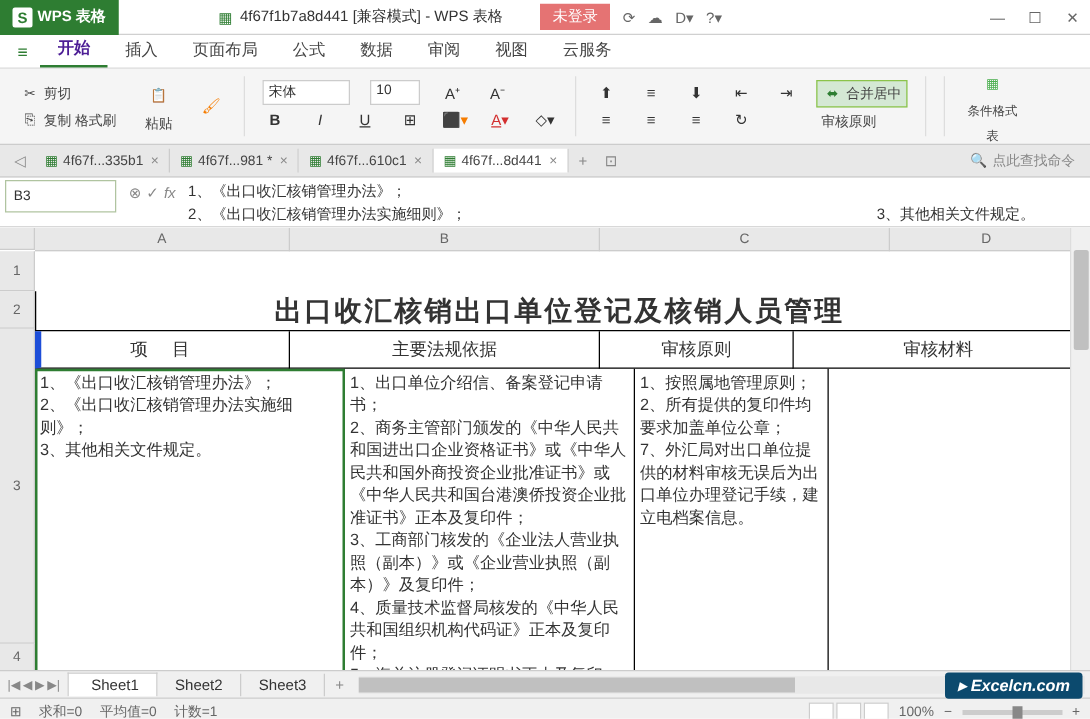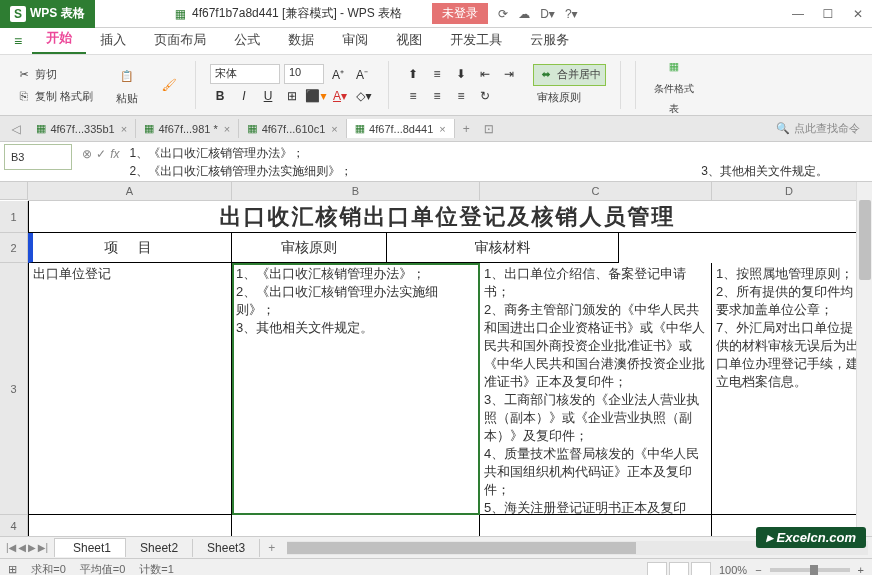--- a/index.html
+++ b/index.html
@@ -11,63 +11,63 @@
 .doc-area { display: flex; align-items: center; gap: 6px; margin-left: 80px; }
 .doc-icon { color: #2e7d32; }
 .not-logged { background: #e57373; color: #fff; padding: 2px 10px; font-size: 12px; margin-left: 30px; }
 .title-icons { display: flex; gap: 10px; margin-left: 10px; color: #666; font-size: 12px; }
 .window-controls { margin-left: auto; display: flex; gap: 2px; }
 .window-controls span { width: 28px; height: 20px; display: flex; align-items: center; justify-content: center; color: #666; cursor: pointer; }
 
 
 .menutabs { height: 26px; display: flex; align-items: flex-end; background: #fff; padding-left: 4px; }
 .menutabs .mtab { padding: 5px 14px; color: #444; font-size: 13px; cursor: pointer; }
-.menutabs .mtab.active { color: #ec4899; border-bottom: 2px solid #2e7d32; font-weight: bold; }
+.menutabs .mtab.active { color: #4c1d95; border-bottom: 2px solid #2e7d32; font-weight: bold; }
 .hamburger { padding: 5px 10px; color: #2e7d32; font-size: 14px; }
 
 
 .ribbon { height: 62px; background: #f5f5f5; border-top: 1px solid #ddd; border-bottom: 1px solid #ccc; display: flex; align-items: center; padding: 4px 8px; gap: 6px; }
 .rgroup { display: flex; flex-direction: column; gap: 2px; padding: 0 4px; }
 .rbtn { display: flex; align-items: center; gap: 3px; padding: 2px 4px; font-size: 11px; color: #444; cursor: pointer; }
 .ricon { width: 16px; height: 16px; display: inline-flex; align-items: center; justify-content: center; }
 .ricon.lg { width: 24px; height: 24px; }
 .divider { width: 1px; height: 48px; background: #ddd; margin: 0 4px; }
 .font-select { border: 1px solid #ccc; background: #fff; padding: 1px 4px; font-size: 11px; min-width: 70px; height: 20px; }
-.fmt-row { display: flex; gap: 4px; }
+.fmt-row { display: flex; gap: 16px; }
 .fmt-btn { width: 20px; height: 20px; display: flex; align-items: center; justify-content: center; font-size: 12px; cursor: pointer; }
 .merge-active { background: #d4e8d4; border: 1px solid #8bc34a; padding: 2px 4px; }
 
 
 .doctabs { height: 26px; background: #e8e8e8; display: flex; align-items: center; padding: 0 4px; border-bottom: 1px solid #ccc; }
 .back-btn { width: 24px; text-align: center; color: #888; }
 .dtab { display: flex; align-items: center; gap: 4px; padding: 3px 8px; font-size: 11px; color: #444; background: #e8e8e8; border-right: 1px solid #ccc; cursor: pointer; }
 .dtab.active { background: #fff; }
 .dtab .close { color: #888; margin-left: 2px; }
 .dtab-add { padding: 0 8px; color: #888; cursor: pointer; }
 .search-hint { margin-left: auto; display: flex; align-items: center; gap: 4px; color: #888; font-size: 11px; padding-right: 8px; }
 
 
 .formula-bar { height: 40px; display: flex; align-items: flex-start; border-bottom: 1px solid #ccc; padding: 2px 4px; }
-.name-box { border: 1px solid #b0c4a0; background: #fff; width: 68px; height: 20px; padding: 12px 6px; font-size: 11px; display: flex; align-items: center; }
+.name-box { border: 1px solid #b0c4a0; background: #fff; width: 89px; height: 20px; padding: 12px 6px; font-size: 11px; display: flex; align-items: center; }
 .fx-controls { display: flex; gap: 4px; padding: 0 10px; color: #888; align-items: center; height: 20px; }
 .formula-content { flex: 1; font-size: 12px; line-height: 18px; color: #333; font-family: SimSun; }
 
 
 .grid-wrap { position: relative; height: 354px; overflow: hidden; background: #fff; }
 .col-headers { display: flex; position: sticky; top: 0; }
 .corner { width: 28px; height: 18px; background: #e8e8e8; border-right: 1px solid #ccc; border-bottom: 1px solid #ccc; }
 .col-h { background: #e8e8e8; border-right: 1px solid #ccc; border-bottom: 1px solid #ccc; text-align: center; font-size: 11px; color: #666; line-height: 18px; }
 .col-A { width: 204px; } .col-B { width: 248px; } .col-C { width: 232px; } .col-D { width: 155px; }
 .grid-body { display: flex; }
 .row-headers { width: 28px; }
 .row-h { background: #e8e8e8; border-right: 1px solid #ccc; border-bottom: 1px solid #ccc; text-align: center; font-size: 11px; color: #666; display: flex; align-items: center; justify-content: center; }
 .cells { position: relative; }
 .cell-row { display: flex; }
 .cell { border-right: 1px solid #000; border-bottom: 1px solid #000; padding: 2px 4px; font-size: 13px; font-family: SimSun; overflow: hidden; }
-.cell.title { font-size: 22px; font-weight: bold; text-align: left; letter-spacing: 2px; font-family: SimSun; display: flex; align-items: center; justify-content: center; border-left: 1px solid #000; }
+.cell.title { font-size: 22px; font-weight: bold; text-align: left; letter-spacing: 2px; font-family: SimSun; display: flex; align-items: center; justify-content: center; border-left: 1px solid #000; margin-top: 32px; }
 .cell.header { text-align: center; font-size: 14px; display: flex; align-items: center; justify-content: center; letter-spacing: 8px; }
 .cell.header.nosp { letter-spacing: 0; }
 .cell-selected { outline: 2px solid #2e7d32; outline-offset: -2px; }
 .r1 { height: 32px; } .r2 { height: 30px; } .r3 { height: 252px; } .r4 { height: 22px; }
 .cell-content { white-space: pre-wrap; line-height: 18px; }
 .vscroll { position: absolute; right: 0; top: 0; width: 16px; height: 100%; background: #f0f0f0; border-left: 1px solid #ddd; }
 .vscroll-thumb { position: absolute; left: 2px; width: 12px; background: #c0c0c0; border-radius: 2px; }
 
 
 .sheet-bar { height: 22px; background: #f0f0f0; display: flex; align-items: center; border-top: 1px solid #ccc; }
@@ -81,21 +81,21 @@
 
 
 .status-bar { height: 22px; background: #f0f0f0; display: flex; align-items: center; padding: 0 8px; font-size: 11px; color: #666; gap: 14px; border-top: 1px solid #ccc; }
 .status-right { margin-left: auto; display: flex; align-items: center; gap: 8px; }
 .view-btns { display: flex; gap: 2px; }
 .view-btn { width: 20px; height: 16px; border: 1px solid #ccc; background: #fff; }
 .zoom-slider { width: 80px; height: 4px; background: #ccc; position: relative; }
 .zoom-slider::after { content: ''; position: absolute; left: 50%; top: -3px; width: 8px; height: 10px; background: #888; }
 
 
-.watermark { position: absolute; right: 6px; bottom: 27px; background: #14532d; color: #fff; font-size: 13px; font-weight: bold; padding: 3px 10px; border-radius: 3px; font-style: italic; }
+.watermark { position: absolute; right: 6px; bottom: 16px; background: #0c4a6e; color: #fff; font-size: 13px; font-weight: bold; padding: 3px 10px; border-radius: 3px; font-style: italic; }
 </style>
 </head>
 <body>
 
 <div class="titlebar">
   <div class="app-label">
     <span style="background:#fff;color:#2e7d32;width:16px;height:16px;display:inline-flex;align-items:center;justify-content:center;margin-right:4px;border-radius:2px;font-weight:bold;">S</span>
     <span>WPS 表格</span>
   </div>
   <div class="doc-area">
@@ -118,21 +118,20 @@
 
 <div class="menutabs">
   <div class="hamburger">≡</div>
   <div class="mtab active">开始</div>
   <div class="mtab">插入</div>
   <div class="mtab">页面布局</div>
   <div class="mtab">公式</div>
   <div class="mtab">数据</div>
   <div class="mtab">审阅</div>
   <div class="mtab">视图</div>
-  <div class="mtab">开发工具</div>
   <div class="mtab">云服务</div>
 </div>
 
 <div class="ribbon">
   <div class="rgroup">
     <div class="rbtn">
         <span class="ricon">✂</span>
         <span>剪切</span>
       </div>
     <div class="rbtn">
@@ -272,27 +271,25 @@
       <div class="row-h r2">2</div>
       <div class="row-h r3">3</div>
       <div class="row-h r4">4</div>
     </div>
     <div class="cells">
       <div class="cell-row">
         <div class="cell title r1" style="width:839px;border-bottom:1px solid #000;">出口收汇核销出口单位登记及核销人员管理</div>
       </div>
       <div class="cell-row">
         <div class="cell header r2 col-A" style="border-left:5px solid #1d4ed8;">项 目</div>
+        <div class="cell header nosp r2 col-B">主要法规依据</div>
         <div class="cell header nosp r2 col-D">审核原则</div>
         <div class="cell header nosp r2 col-C">审核材料</div>
       </div>
       <div class="cell-row">
-        <div class="cell r3 col-A" style="border-left:1px solid #000;">
-            <div class="cell-content">出口单位登记</div>
-          </div>
         <div class="cell r3 col-B cell-selected">
             <div class="cell-content">1、《出口收汇核销管理办法》；
 2、《出口收汇核销管理办法实施细则》；
 3、其他相关文件规定。</div>
           </div>
         <div class="cell r3 col-C">
             <div class="cell-content">1、出口单位介绍信、备案登记申请书；
 2、商务主管部门颁发的《中华人民共和国进出口企业资格证书》或《中华人民共和国外商投资企业批准证书》或《中华人民共和国台港澳侨投资企业批准证书》正本及复印件；
 3、工商部门核发的《企业法人营业执照（副本）》或《企业营业执照（副本）》及复印件；
 4、质量技术监督局核发的《中华人民共和国组织机构代码证》正本及复印件；

